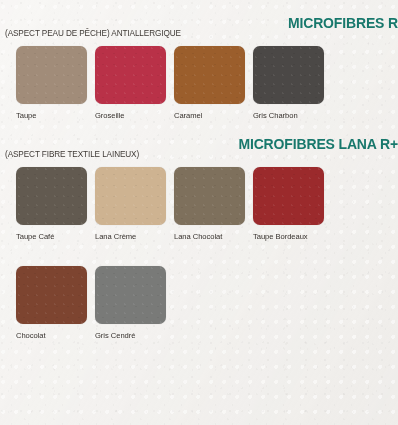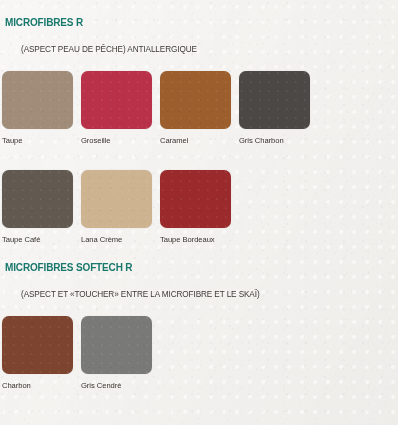--- a/index.html
+++ b/index.html
@@ -37,39 +37,40 @@
     padding: 0;
   }
   .section {
     position: relative;
   }
   .section-header {
     padding-left: 5px;
   }
   .section-title {
     color: #18786c;
-    font-size: 10px;
+    font-size: 14px;
     font-weight: bold;
     letter-spacing: -0.15px;
     line-height: 12px;
     margin: 0;
     white-space: nowrap;
+    text-align: right;
   }
   .section-subtitle {
     color: #3f3a36;
     font-size: 8.2px;
     font-weight: normal;
     letter-spacing: -0.1px;
     line-height: 10px;
-    margin: 16px;
+    margin: 0;
     white-space: nowrap;
   }
   .swatch-row {
     display: flex;
-    padding-left: 2px;
+    padding-left: 16px;
     margin-top: 7px;
     gap: 8px;
   }
   .swatch-cell {
     width: 71px;
   }
   .swatch-chip {
     width: 71px;
     height: 58px;
     border-radius: 7px;
@@ -125,45 +126,49 @@
         <div class="swatch-label">Caramel</div>
       </div>
       <div class="swatch-cell">
         <div class="swatch-chip" style="background-color: rgb(75, 72, 70);"></div>
         <div class="swatch-label">Gris Charbon</div>
       </div>
     </div>
   </div>
 
   <div class="section" id="sec-1">
+    <div class="section-header">
+      <div class="section-title">MICROFIBRES LANA R+</div>
+      <div class="section-subtitle">(ASPECT FIBRE TEXTILE LAINEUX)</div>
+    </div>
     <div class="swatch-row">
       <div class="swatch-cell">
         <div class="swatch-chip" style="background-color: rgb(98, 90, 80);"></div>
         <div class="swatch-label">Taupe Café</div>
       </div>
       <div class="swatch-cell">
         <div class="swatch-chip" style="background-color: rgb(206, 179, 145);"></div>
         <div class="swatch-label">Lana Crème</div>
       </div>
       <div class="swatch-cell">
+        <div class="swatch-chip" style="background-color: rgb(126, 112, 92);"></div>
+        <div class="swatch-label">Lana Chocolat</div>
+      </div>
+      <div class="swatch-cell">
         <div class="swatch-chip" style="background-color: rgb(155, 42, 44);"></div>
         <div class="swatch-label">Taupe Bordeaux</div>
       </div>
     </div>
   </div>
 
   <div class="section" id="sec-2">
-    <div class="section-header">
-      <div class="section-title">MICROFIBRES SOFTECH R</div>
-      <div class="section-subtitle">(ASPECT ET «TOUCHER» ENTRE LA MICROFIBRE ET LE SKAÏ)</div>
-    </div>
     <div class="swatch-row">
       <div class="swatch-cell">
         <div class="swatch-chip" style="background-color: rgb(125, 68, 48);"></div>
-        <div class="swatch-label">Charbon</div>
+        <div class="swatch-label">Chocolat</div>
       </div>
       <div class="swatch-cell">
         <div class="swatch-chip" style="background-color: rgb(121, 122, 120);"></div>
         <div class="swatch-label">Gris Cendré</div>
       </div>
     </div>
   </div>
 
 </div>
 

